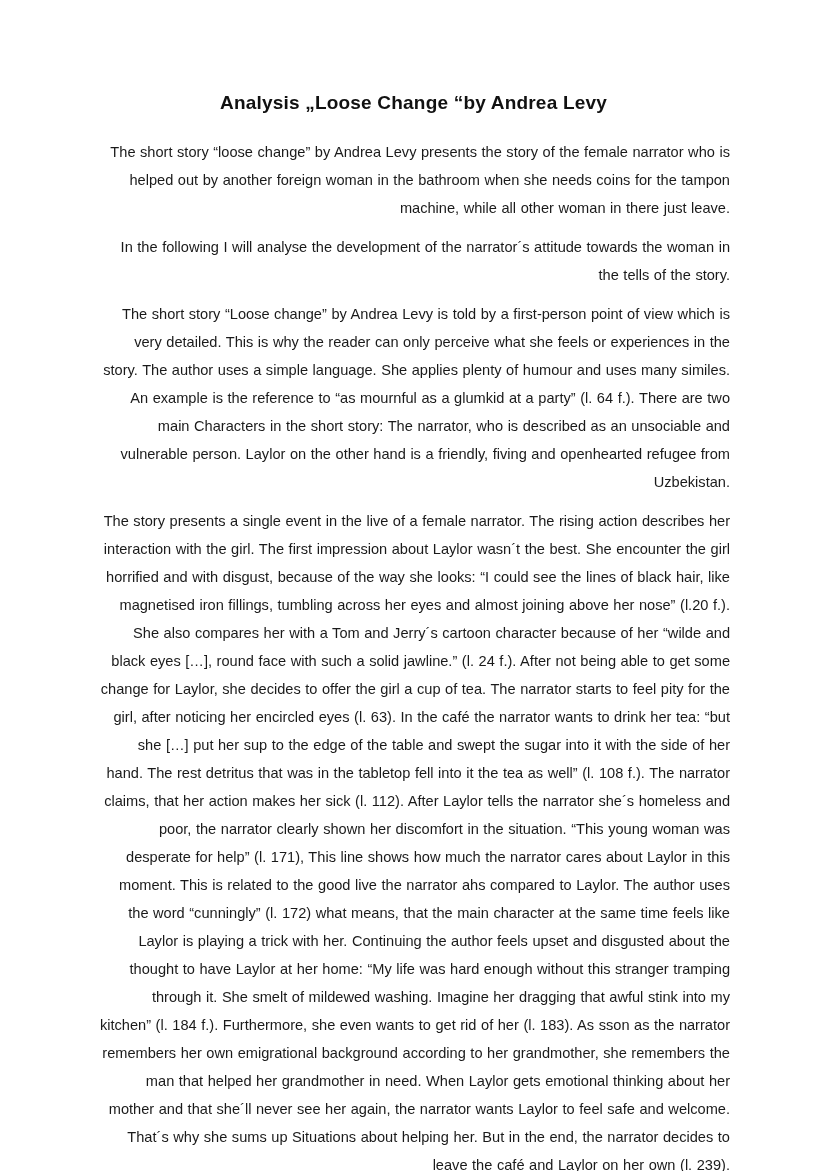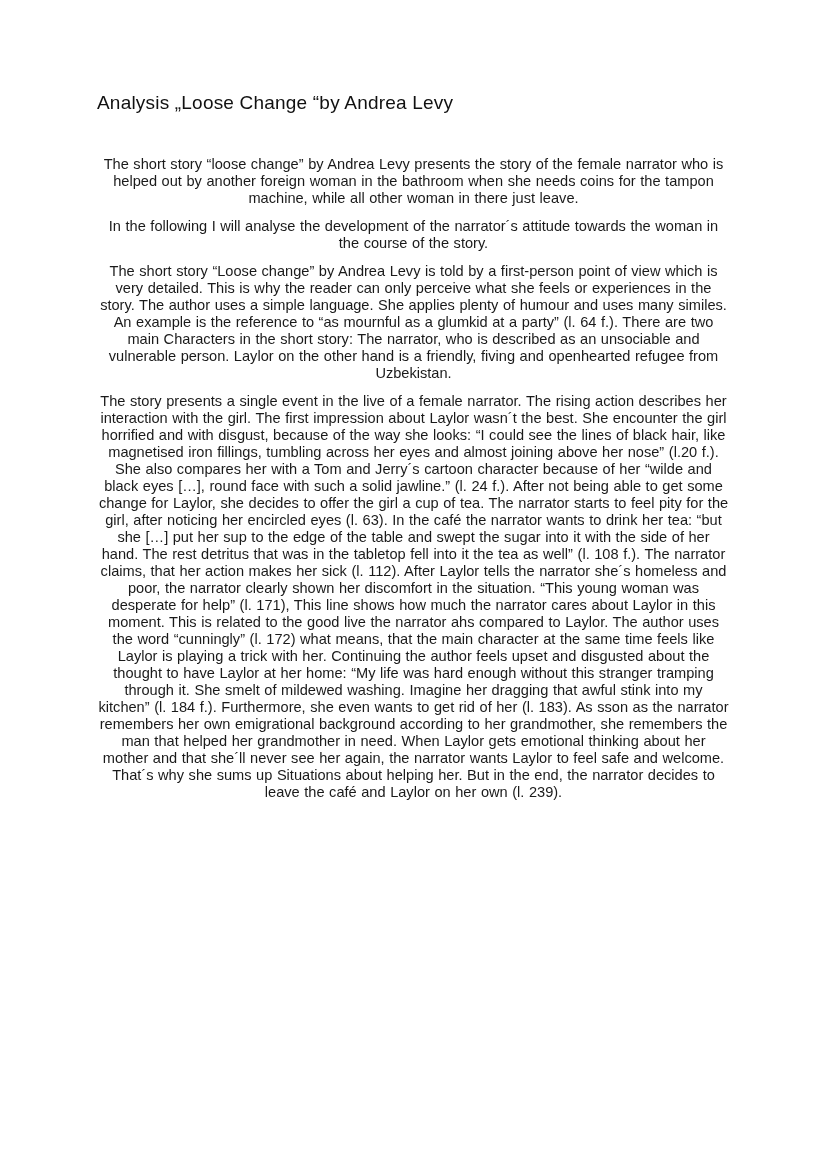--- a/index.html
+++ b/index.html
@@ -15,43 +15,43 @@
   }
   .page {
     box-sizing: border-box;
     width: 828px;
     min-height: 1171px;
     padding: 92px 98px 60px 97px;
     background: #ffffff;
   }
   .doc-title {
     font-size: 19px;
-    font-weight: 400;
-    text-align: left;
-    margin: 0 0 42px 0;
+    font-weight: 700;
+    text-align: center;
+    margin: 0 0 24px 0;
     color: #111111;
     letter-spacing: 0.2px;
   }
   .doc-body p {
     font-size: 14.6px;
-    line-height: 17px;
+    line-height: 28px;
     margin: 0 0 11px 0;
-    text-align: center;
+    text-align: right;
     word-spacing: 0.5px;
     color: #1a1a1a;
   }
   .doc-body p:last-child {
     margin-bottom: 0;
   }
 </style>
 </head>
 <body>
 
 <div class="page">
   <h1 class="doc-title">Analysis „Loose Change “by Andrea Levy</h1>
 
   <div class="doc-body">
     <p>The short story “loose change” by Andrea Levy presents the story of the female narrator who is helped out by another foreign woman in the bathroom when she needs coins for the tampon machine, while all other woman in there just leave.</p>
-    <p>In the following I will analyse the development of the narrator´s attitude towards the woman in the course of the story.</p>
+    <p>In the following I will analyse the development of the narrator´s attitude towards the woman in the tells of the story.</p>
     <p>The short story “Loose change” by Andrea Levy is told by a first-person point of view which is very detailed. This is why the reader can only perceive what she feels or experiences in the story. The author uses a simple language. She applies plenty of humour and uses many similes. An example is the reference to “as mournful as a glumkid at a party” (l. 64 f.). There are two main Characters in the short story: The narrator, who is described as an unsociable and vulnerable person. Laylor on the other hand is a friendly, fiving and openhearted refugee from Uzbekistan.</p>
     <p>The story presents a single event in the live of a female narrator. The rising action describes her interaction with the girl. The first impression about Laylor wasn´t the best. She encounter the girl horrified and with disgust, because of the way she looks: “I could see the lines of black hair, like magnetised iron fillings, tumbling across her eyes and almost joining above her nose” (l.20 f.). She also compares her with a Tom and Jerry´s cartoon character because of her “wilde and black eyes […], round face with such a solid jawline.” (l. 24 f.). After not being able to get some change for Laylor, she decides to offer the girl a cup of tea. The narrator starts to feel pity for the girl, after noticing her encircled eyes (l. 63). In the café the narrator wants to drink her tea: “but she […] put her sup to the edge of the table and swept the sugar into it with the side of her hand. The rest detritus that was in the tabletop fell into it the tea as well” (l. 108 f.). The narrator claims, that her action makes her sick (l. 112). After Laylor tells the narrator she´s homeless and poor, the narrator clearly shown her discomfort in the situation. “This young woman was desperate for help” (l. 171), This line shows how much the narrator cares about Laylor in this moment. This is related to the good live the narrator ahs compared to Laylor. The author uses the word “cunningly” (l. 172) what means, that the main character at the same time feels like Laylor is playing a trick with her. Continuing the author feels upset and disgusted about the thought to have Laylor at her home: “My life was hard enough without this stranger tramping through it. She smelt of mildewed washing. Imagine her dragging that awful stink into my kitchen” (l. 184 f.). Furthermore, she even wants to get rid of her (l. 183). As sson as the narrator remembers her own emigrational background according to her grandmother, she remembers the man that helped her grandmother in need. When Laylor gets emotional thinking about her mother and that she´ll never see her again, the narrator wants Laylor to feel safe and welcome. That´s why she sums up Situations about helping her. But in the end, the narrator decides to leave the café and Laylor on her own (l. 239).</p>
   </div>
 </div>
 
 </body></html>

